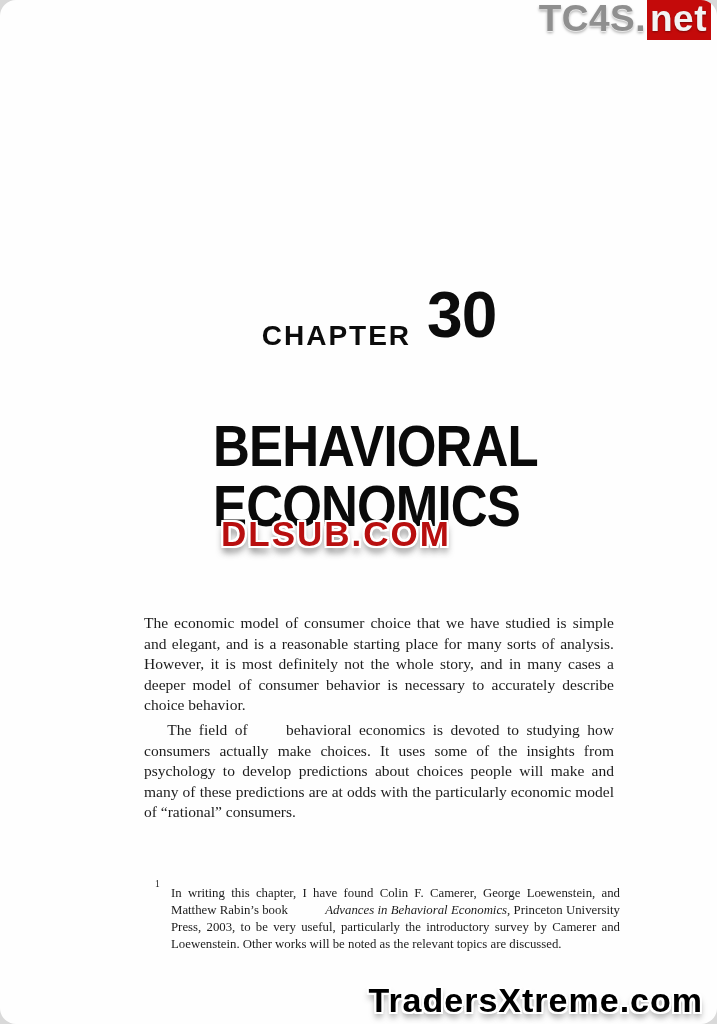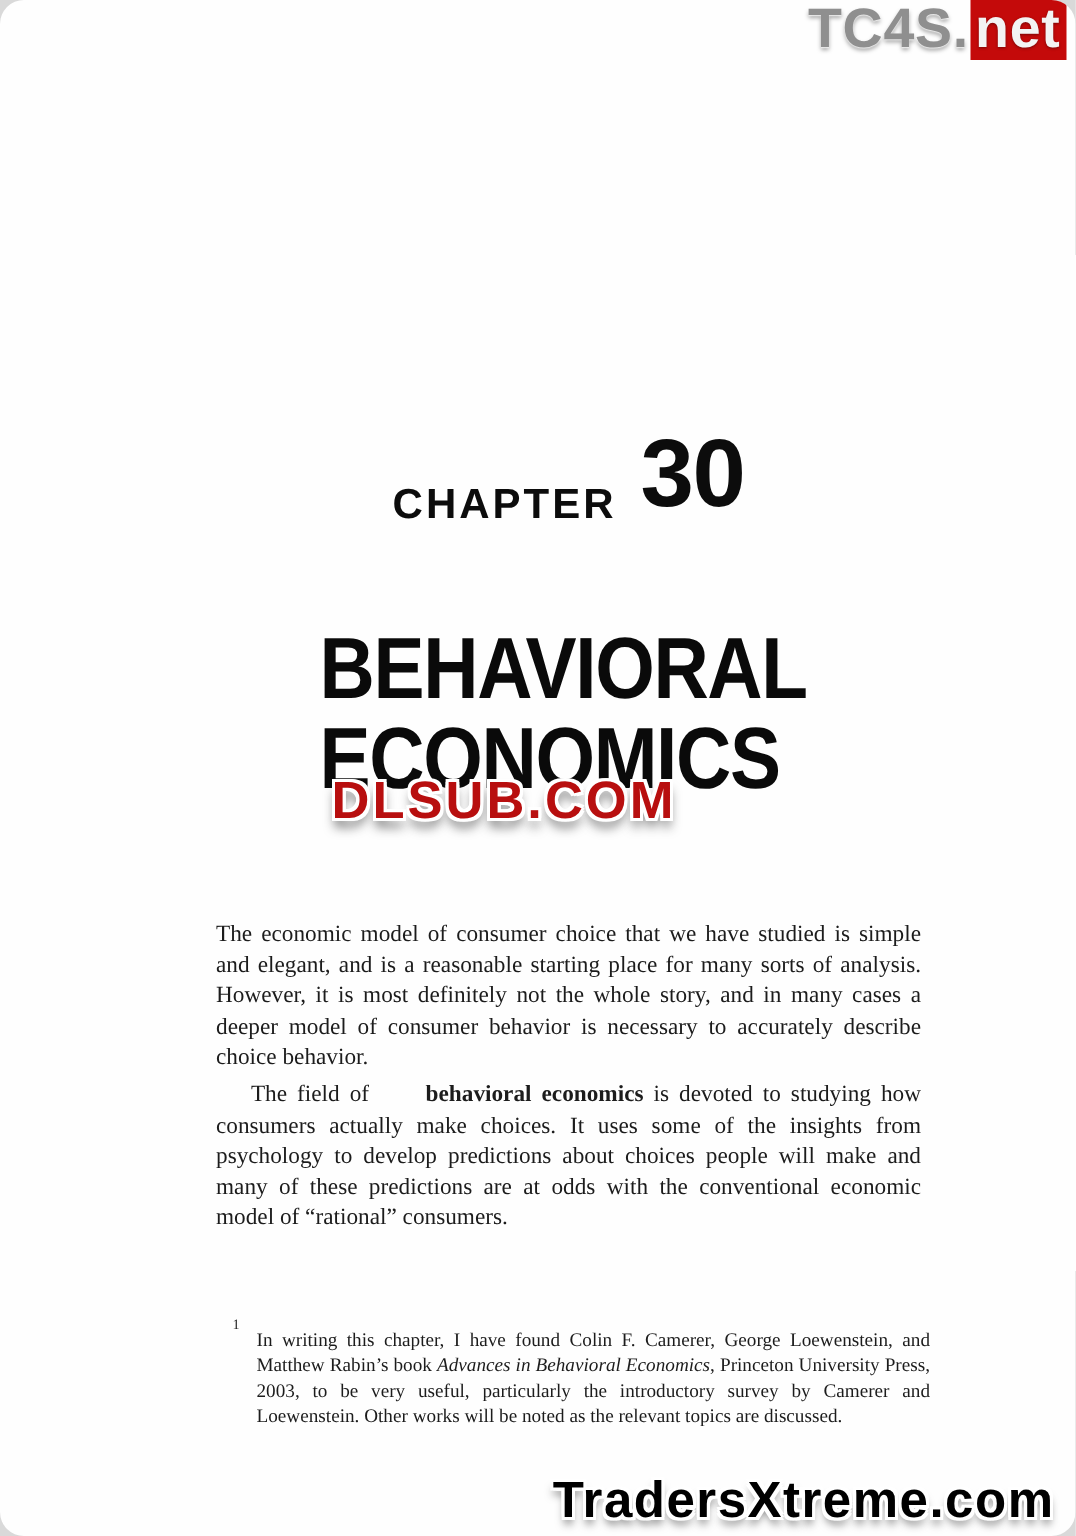--- a/index.html
+++ b/index.html
@@ -49,33 +49,33 @@
       0 6px 7px rgba(40,40,40,.65);
   }
 
   
   .body-text{
     position:absolute;top:609px;left:140px;width:478px;
     font-size:15.5px;line-height:1.33;text-align:justify;
   }
   .body-text p{margin:4px;}
   .body-text p.indent{text-indent:1.5em;}
-  .body-text b{font-weight:bold;padding-left:31px;}
+  .body-text b{font-weight:normal;padding-left:31px;}
   sup{font-size:0.68em;line-height:0;}
 
   
   .footnote{
     position:absolute;top:885px;left:152px;width:468px;
     font-size:12.8px;line-height:1.34;text-align:justify;
     padding-left:19px;box-sizing:border-box;
   }
   .footnote .fn-marker{
     position:absolute;left:3px;top:-1px;font-size:9.5px;
   }
-  .footnote i{font-style:italic;}
+  .footnote i{font-style:italic;margin-left:34px;}
 
   
   .wm-bottom{
     position:absolute;bottom:4px;right:14px;
     font-family:"Liberation Sans",sans-serif;font-weight:bold;
     font-size:34px;letter-spacing:1px;color:#000000;white-space:nowrap;
     text-shadow:
       -2px -2px 0 #fff, 2px -2px 0 #fff, -2px 2px 0 #fff, 2px 2px 0 #fff,
       0 -2px 0 #fff, 0 2px 0 #fff, -2px 0 0 #fff, 2px 0 0 #fff,
       0 5px 6px rgba(40,40,40,.6);
@@ -100,21 +100,21 @@
     <div>ECONOMICS</div>
   </div>
 
   <div class="wm-overlay">DLSUB.COM</div>
 
   <div class="body-text">
     <p>
       <span>The economic model of consumer choice that we have studied is simple and elegant, and is a reasonable starting place for many sorts of analysis. However, it is most definitely not the whole story, and in many cases a deeper model of consumer behavior is necessary to accurately describe choice behavior.</span>
     </p>
     <p class="indent">
-      <span>The field of </span><b>behavioral economics</b><span> is devoted to studying how consumers actually make choices. It uses some of the insights from psychology to develop predictions about choices people will make and many of these predictions are at odds with the conventional economic model of “rational” consumers.</span>
+      <span>The field of </span><b>behavioral economics</b><span> is devoted to studying how consumers actually make choices. It uses some of the insights from psychology to develop predictions about choices people will make and many of these predictions are at odds with the particularly economic model of “rational” consumers.</span>
     </p>
   </div>
 
   <div class="footnote">
     <sup class="fn-marker">1</sup><span>In writing this chapter, I have found Colin F. Camerer, George Loewenstein, and Matthew Rabin’s book </span><i>Advances in Behavioral Economics</i><span>, Princeton University Press, 2003, to be very useful, particularly the introductory survey by Camerer and Loewenstein. Other works will be noted as the relevant topics are discussed.</span>
   </div>
 
   <div class="wm-bottom">TradersXtreme.com</div>
 
 </div>

